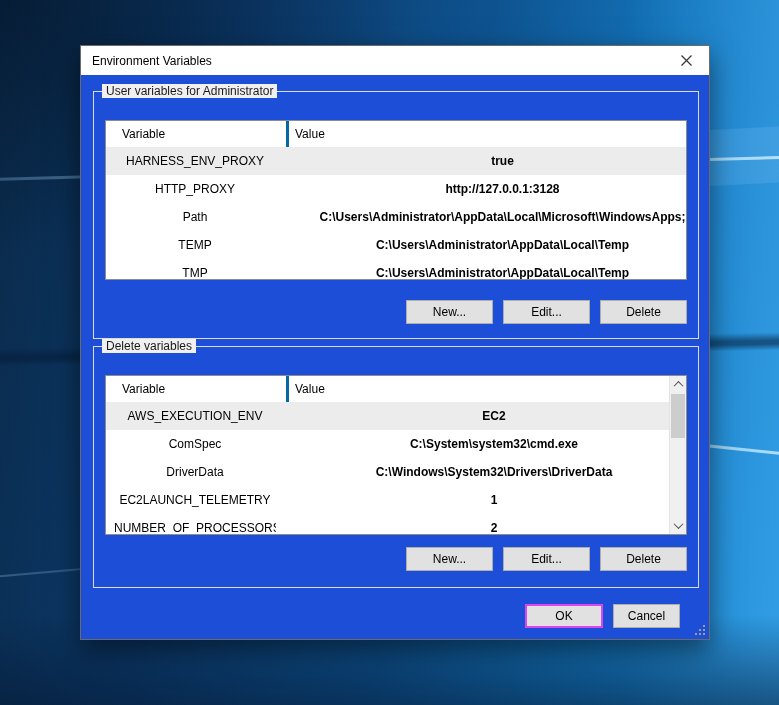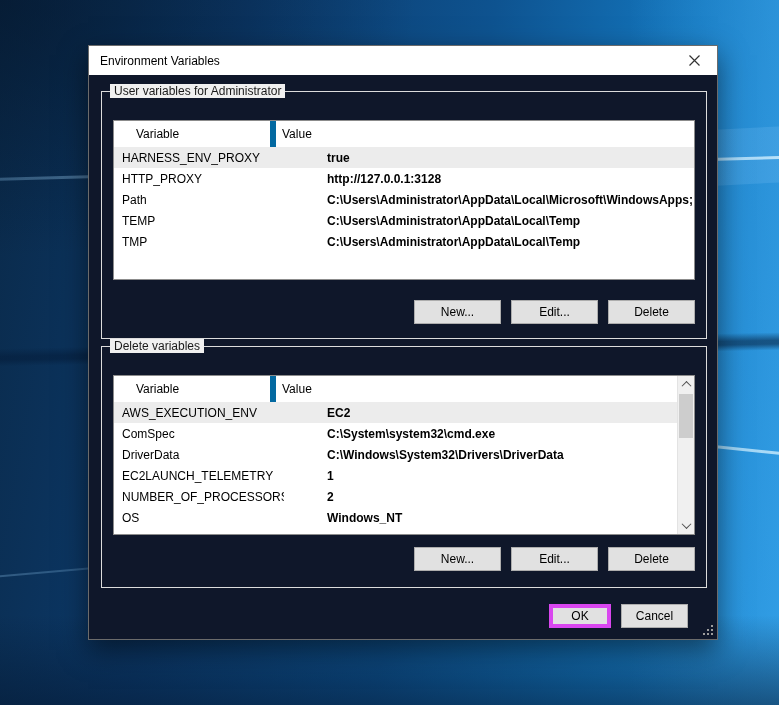--- a/index.html
+++ b/index.html
@@ -22,45 +22,45 @@
     background:linear-gradient(180deg,rgba(4,28,58,0),rgba(4,28,58,.55) 45%,rgba(4,28,58,.55) 65%,rgba(4,28,58,0));}
   .wp-beam2{left:360px;top:432px;width:460px;height:3px;transform:rotate(6deg);
     background:linear-gradient(90deg,transparent,rgba(210,240,255,.85));}
   .wp-beam3{left:-40px;top:556px;width:520px;height:2px;transform:rotate(-5deg);
     background:linear-gradient(90deg,rgba(150,205,245,.30),transparent);}
   .wp-shade-bottom{left:0;bottom:0;width:100%;height:90px;
     background:linear-gradient(0deg,rgba(4,24,50,.55),transparent);}
 
   
   .dialog{
-    position:absolute;left:88px;top:45px;width:630px;height:595px;
-    background:#0f172a;border:1px solid #6b6b6b;box-sizing:border-box;
+    position:absolute;left:80px;top:45px;width:630px;height:595px;
+    background:#1d4ed8;border:1px solid #6b6b6b;box-sizing:border-box;
     box-shadow:0 10px 26px rgba(0,0,0,.5);
-    font-size:12px;color:#000;
+    font-size:12px;color:#000;text-align:center;
   }
   .titlebar{position:absolute;left:0;top:0;width:100%;height:29px;background:#fff;
     display:flex;align-items:center;box-sizing:border-box;padding-left:11px;}
   .title{font-size:12px;color:#000;}
   .close-btn{position:absolute;right:0;top:0;width:45px;height:29px;display:flex;
     align-items:center;justify-content:center;cursor:pointer;}
   .close-btn svg{display:block;}
 
   .groupbox{position:absolute;border:1px solid #dcdcdc;box-sizing:border-box;}
   .gb-user{left:12px;top:45px;width:606px;height:248px;}
   .gb-sys{left:12px;top:300px;width:606px;height:242px;}
   .gb-legend{position:absolute;top:-8px;left:8px;background:#f0f0f0;padding:0 4px;
     font-size:12px;color:#1a1a1a;white-space:nowrap;}
 
   .listview{position:absolute;left:11px;top:28px;width:582px;height:160px;
     background:#fff;border:1px solid #8c8c8c;box-sizing:border-box;overflow:hidden;}
   .lv-header{display:flex;height:26px;align-items:center;background:#fff;position:relative;}
-  .lv-h-var{width:162px;padding-left:22px;box-sizing:border-box;border-right:6px solid #0369a1;
+  .lv-h-var{width:183px;padding-left:16px;box-sizing:border-box;border-right:3px solid #0369a1;
     height:26px;display:flex;align-items:center;}
   .lv-h-val{flex:1;padding-left:6px;height:26px;display:flex;align-items:center;}
-  .lv-row{display:flex;height:21px;align-items:center;gap:36px;}
+  .lv-row{display:flex;height:28px;align-items:center;gap:36px;}
   .lv-row.selected{background:#ececec;}
   .cell-var{width:170px;padding-left:8px;box-sizing:border-box;white-space:nowrap;overflow:hidden;}
   .cell-val{flex:1;padding-left:7px;white-space:nowrap;overflow:hidden;font-weight:bold;}
   .lv-body{position:absolute;left:0;top:26px;right:0;bottom:0;}
   .lv-body.with-scroll{right:17px;}
 
   
   .scrollbar{position:absolute;top:0;right:0;width:17px;height:100%;background:#f0f0f0;
     border-left:1px solid #e3e3e3;box-sizing:border-box;}
   .sb-btn{position:absolute;left:0;width:16px;height:17px;display:flex;align-items:center;justify-content:center;cursor:pointer;}
@@ -72,21 +72,21 @@
   .sb-thumb{position:absolute;left:1px;top:18px;width:14px;height:44px;background:#cdcdcd;cursor:pointer;}
 
   .btn-row{position:absolute;right:11px;display:flex;gap:10px;}
   .btn-row-user{top:208px;}
   .btn-row-sys{top:200px;}
   .win-btn{width:87px;height:24px;background:#e1e1e1;border:1px solid #adadad;
     box-sizing:border-box;display:flex;align-items:center;justify-content:center;
     font-size:12px;color:#000;cursor:pointer;}
 
   .footer{position:absolute;right:29px;top:558px;display:flex;gap:10px;}
-  .win-btn.default{width:62px;border:4px solid #d946ef;}
+  .win-btn.default{width:78px;border:2px solid #d946ef;}
   .win-btn.cancel{width:67px;}
 
   .resize-grip{position:absolute;right:3px;bottom:3px;width:11px;height:11px;cursor:nwse-resize;}
 </style>
 </head>
 <body>
 
 <div class="wp wp-shade-tl"></div>
 <div class="wp wp-glow-right"></div>
 <div class="wp wp-beam1soft"></div>

